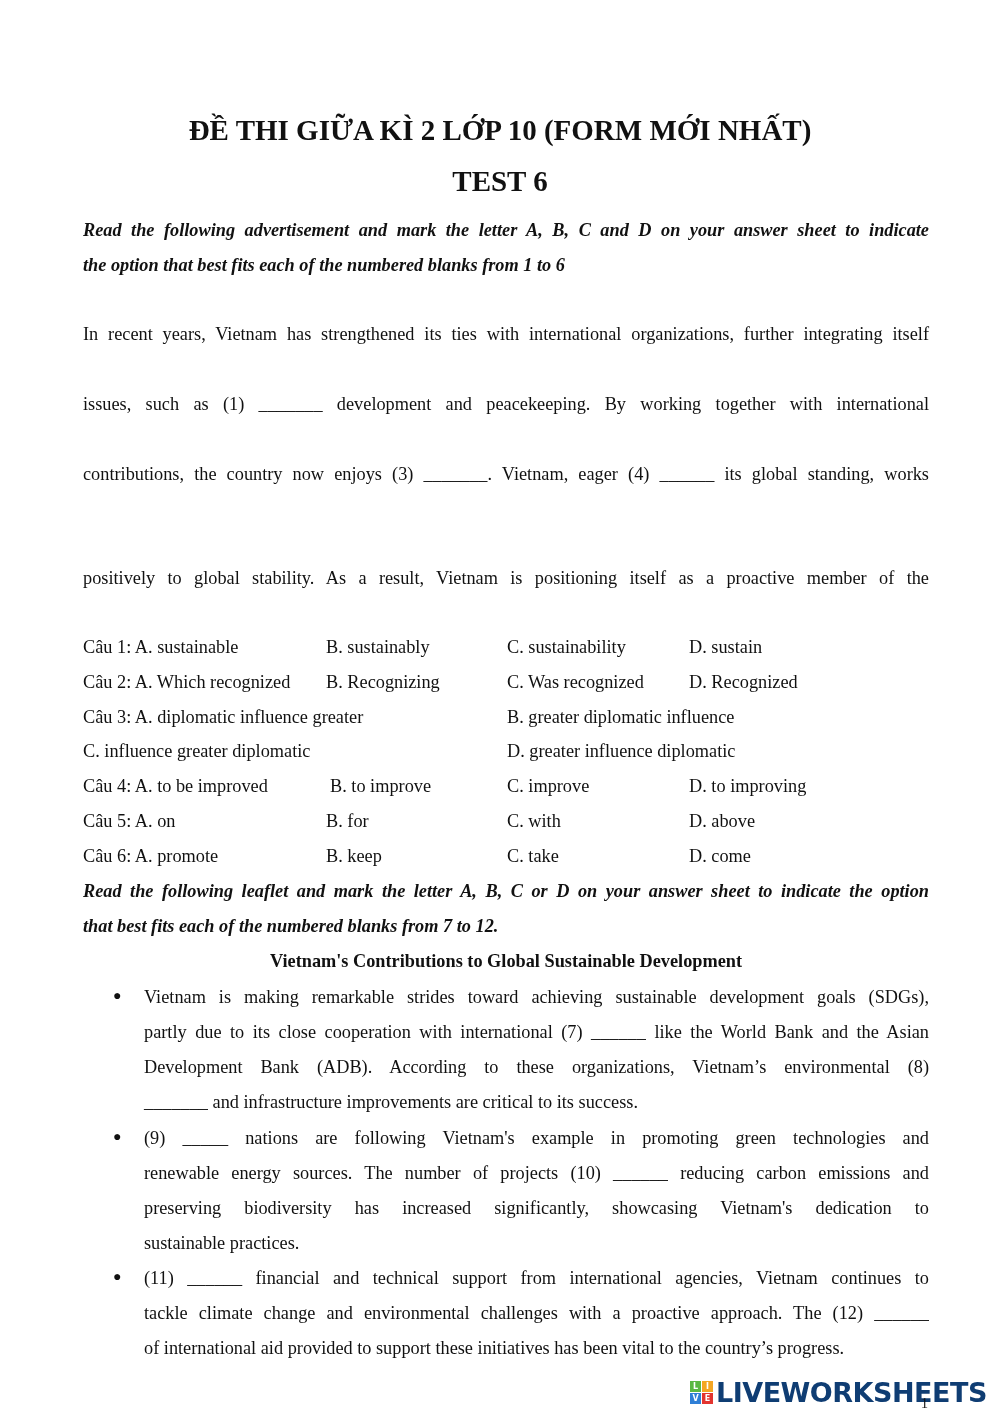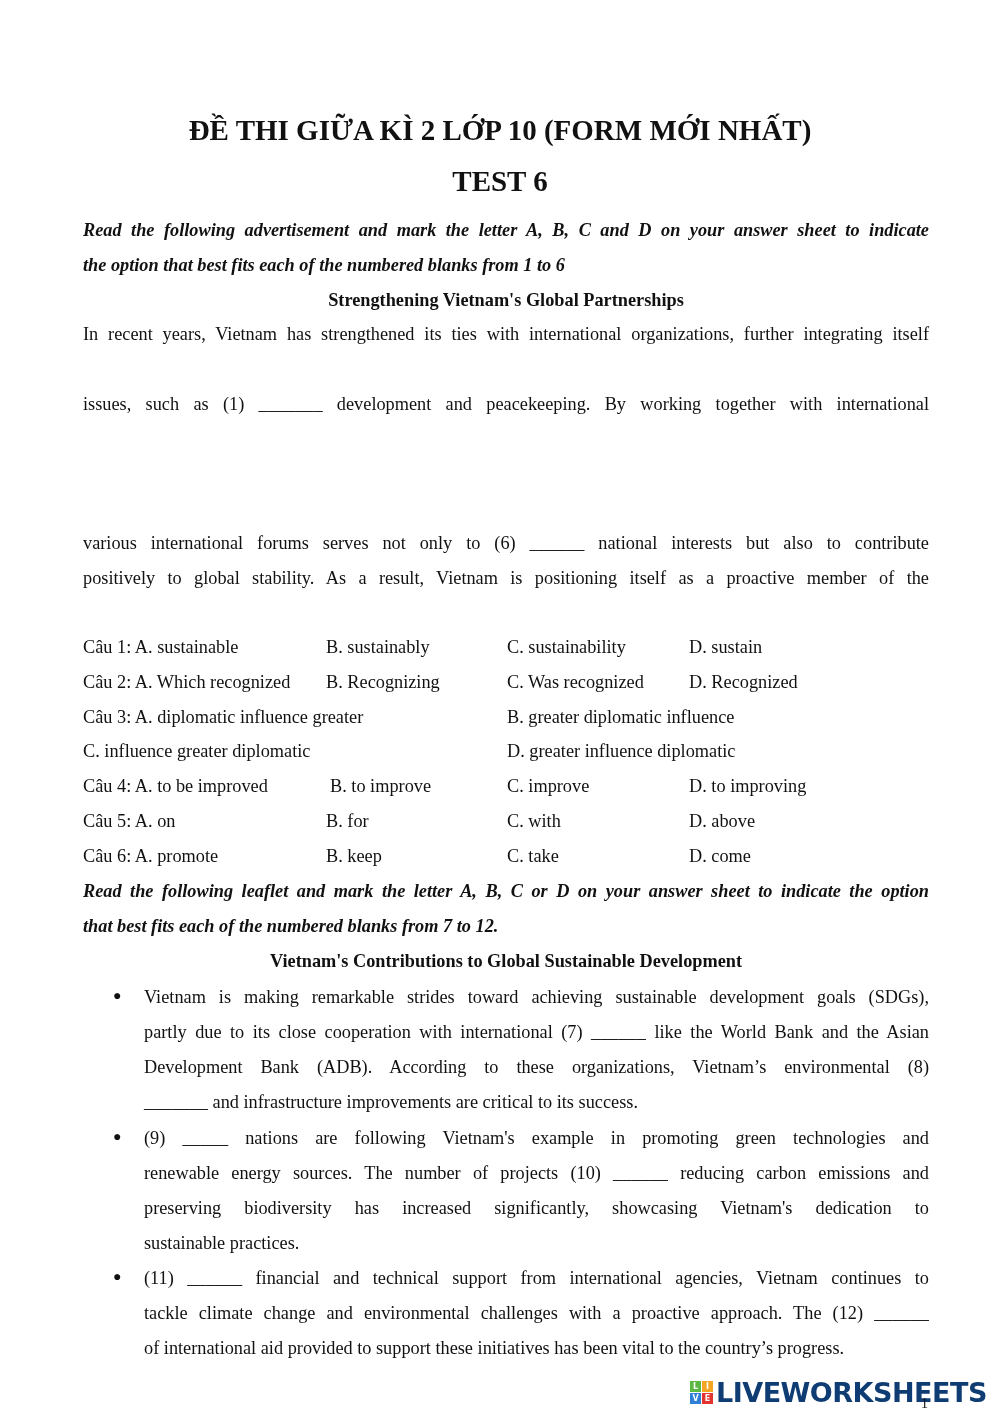--- a/index.html
+++ b/index.html
@@ -26,25 +26,24 @@
 </head>
 <body>
 
 <div class="page">
 
   <div class="title title1">ĐỀ THI GIỮA KÌ 2 LỚP 10 (FORM MỚI NHẤT)</div>
   <div class="title title2">TEST 6</div>
 
   <div class="line just instr" style="top:219px">Read the following advertisement and mark the letter A, B, C and D on your answer sheet to indicate</div>
   <div class="line instr" style="top:254px">the option that best fits each of the numbered blanks from 1 to 6</div>
-  <div class="line center" style="top:289px">Strengthening Vietnam's Global Partnerships</div>
 
   <div class="line just" style="top:323px">In recent years, Vietnam has strengthened its ties with international organizations, further integrating itself</div>
   <div class="line just" style="top:393px">issues, such as (1) _______ development and peacekeeping. By working together with international</div>
-  <div class="line just" style="top:532px">various international forums serves not only to (6) ______ national interests but also to contribute</div>
+  <div class="line just" style="top:463px">contributions, the country now enjoys (3) _______. Vietnam, eager (4) ______ its global standing, works</div>
   <div class="line just" style="top:567px">positively to global stability. As a result, Vietnam is positioning itself as a proactive member of the</div>
 
   <div>
     <div class="q" style="left:83px;top:637px"><b>Câu 1:</b> <span>A. sustainable</span></div>
     <div class="q" style="left:326px;top:637px">B. sustainably</div>
     <div class="q" style="left:507px;top:637px">C. sustainability</div>
     <div class="q" style="left:689px;top:637px">D. sustain</div>
   </div>
   <div>
     <div class="q" style="left:83px;top:672px"><b>Câu 2:</b> <span>A. Which recognized</span></div>

